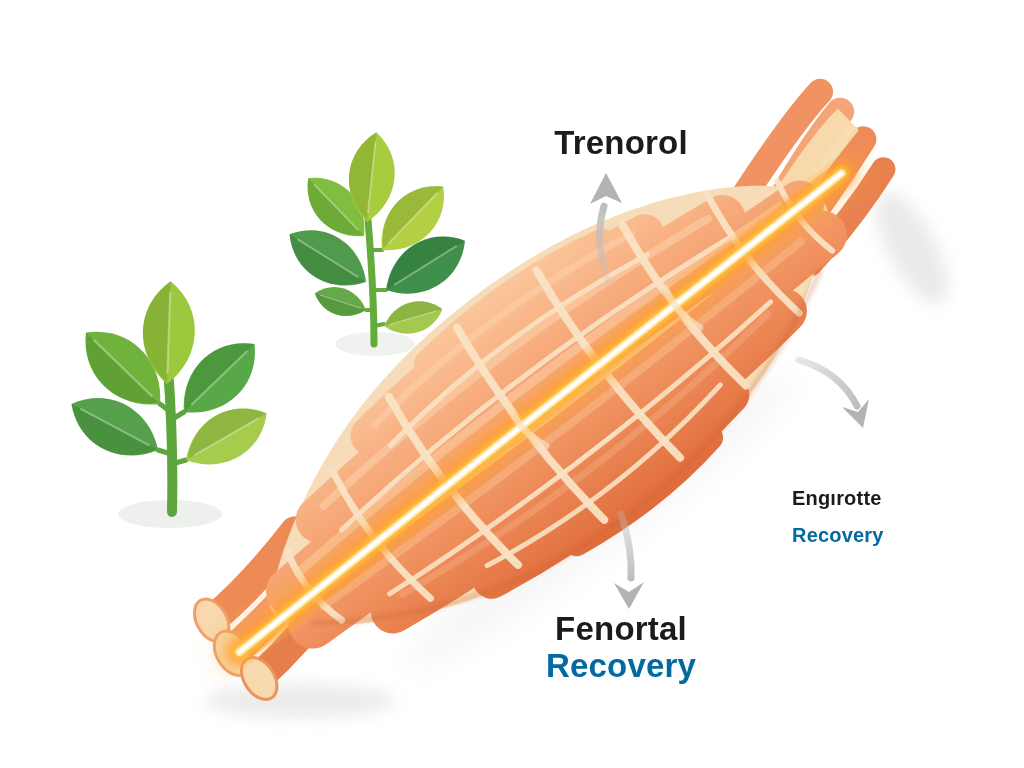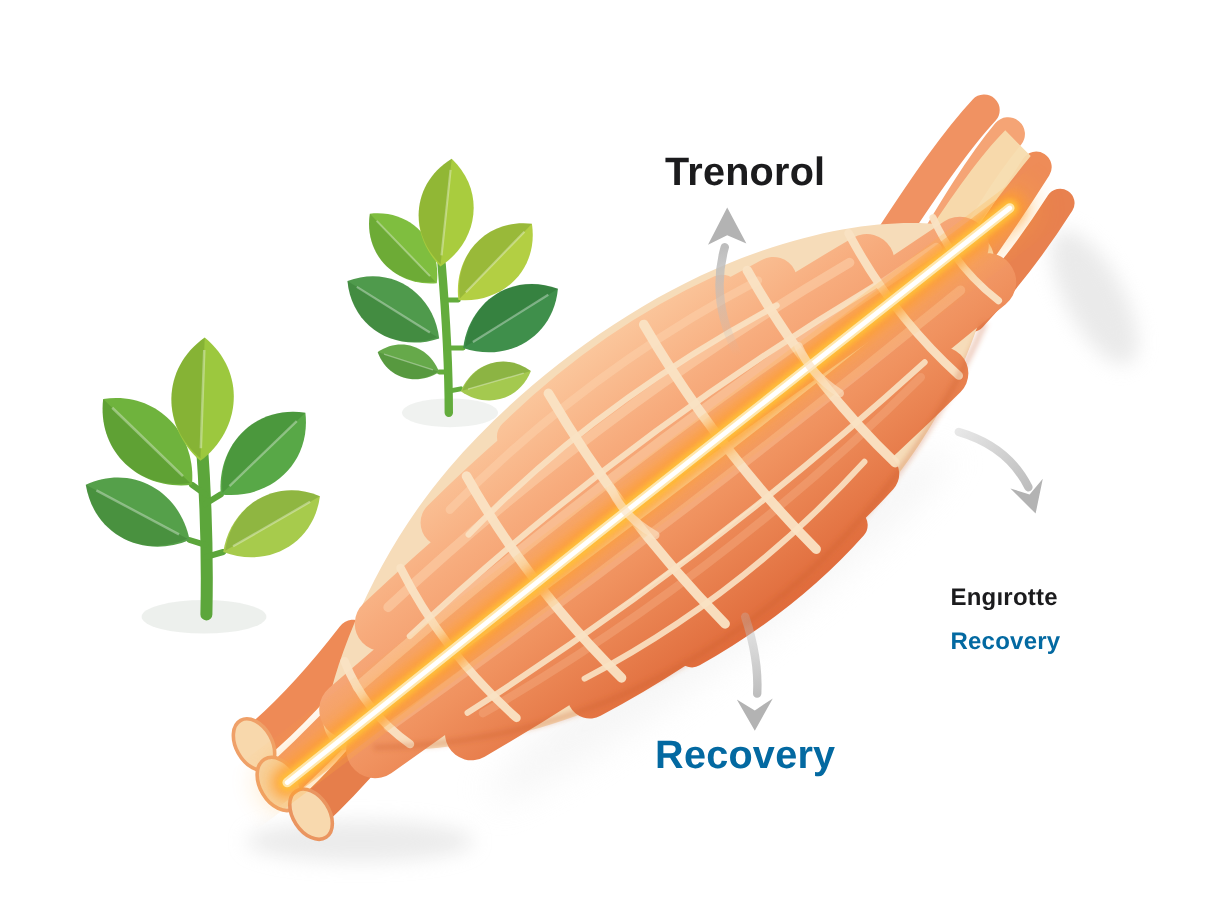--- a/index.html
+++ b/index.html
@@ -191,16 +191,17 @@
   <div class="lbl lbl-trenorol">
     <span>Trenorol</span>
   </div>
 
   <div class="lbl lbl-engirotte">
     <span>Engırotte</span>
     <span class="sub">Recovery</span>
   </div>
 
   <div class="lbl lbl-fenortal">
+    <span>Fenortal</span>
     <span class="sub">Recovery</span>
   </div>
 
 </div>
 
 </body></html>

